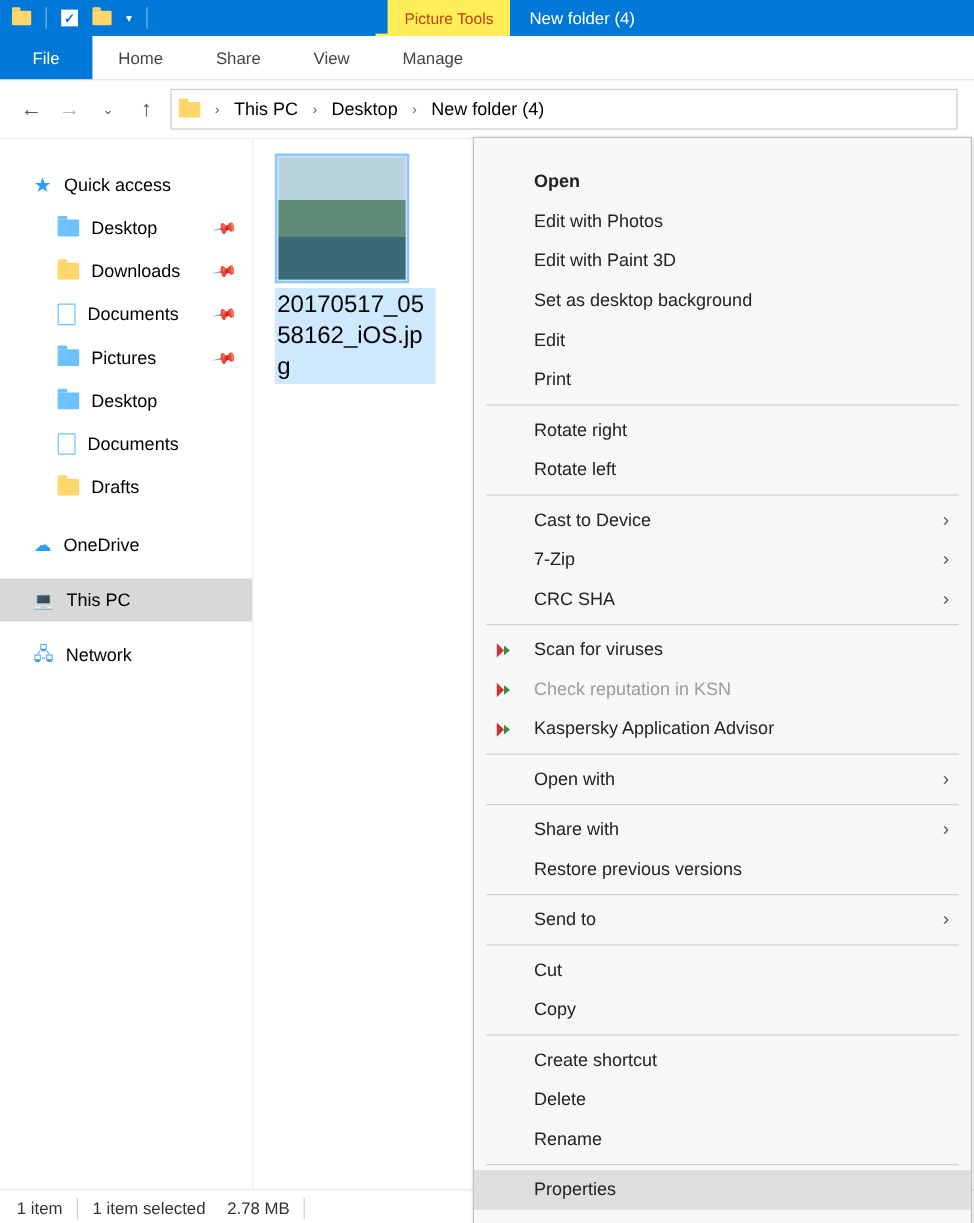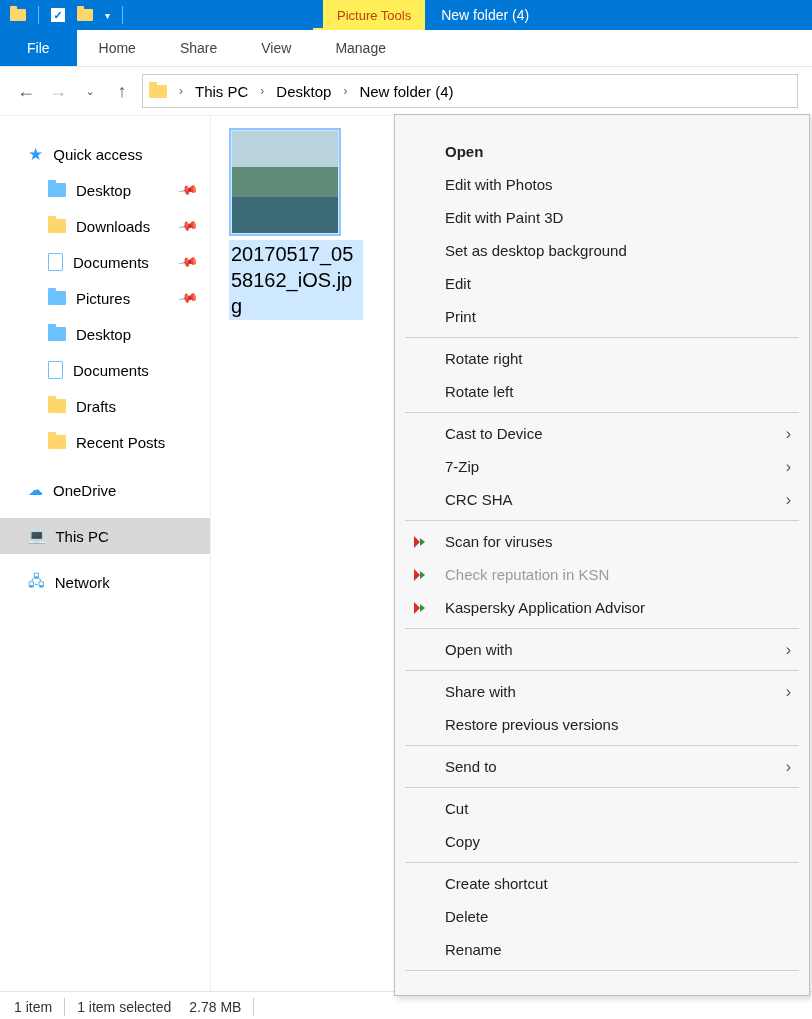--- a/index.html
+++ b/index.html
@@ -135,24 +135,20 @@
       <span>Desktop</span>
     </div>
     <div class="tree-item child">
       <span class="ico doc"></span>
       <span>Documents</span>
     </div>
     <div class="tree-item child">
       <span class="ico"></span>
       <span>Drafts</span>
     </div>
-    <div class="tree-item child">
-      <span class="ico"></span>
-      <span>Recent Posts</span>
-    </div>
     <div style="height:12px"></div>
     <div class="tree-item">
       <span class="cloud">☁</span>
       <span>OneDrive</span>
     </div>
     <div style="height:10px"></div>
     <div class="tree-item selected">
       <span class="pc">💻</span>
       <span>This PC</span>
     </div>
@@ -235,20 +231,21 @@
       <span class="arrow">›</span>
     </div>
   <hr>
   <div class="mi">Cut</div>
   <div class="mi">Copy</div>
   <hr>
   <div class="mi">Create shortcut</div>
   <div class="mi">Delete</div>
   <div class="mi">Rename</div>
   <hr>
+  <div class="mi selected">Properties</div>
 </div>
 
 <div class="status">
   <span>1 item</span>
   <span class="ssep"></span>
   <span>1 item selected</span>
   <span style="width:6px"></span>
   <span>2.78 MB</span>
   <span class="ssep"></span>
 </div>

